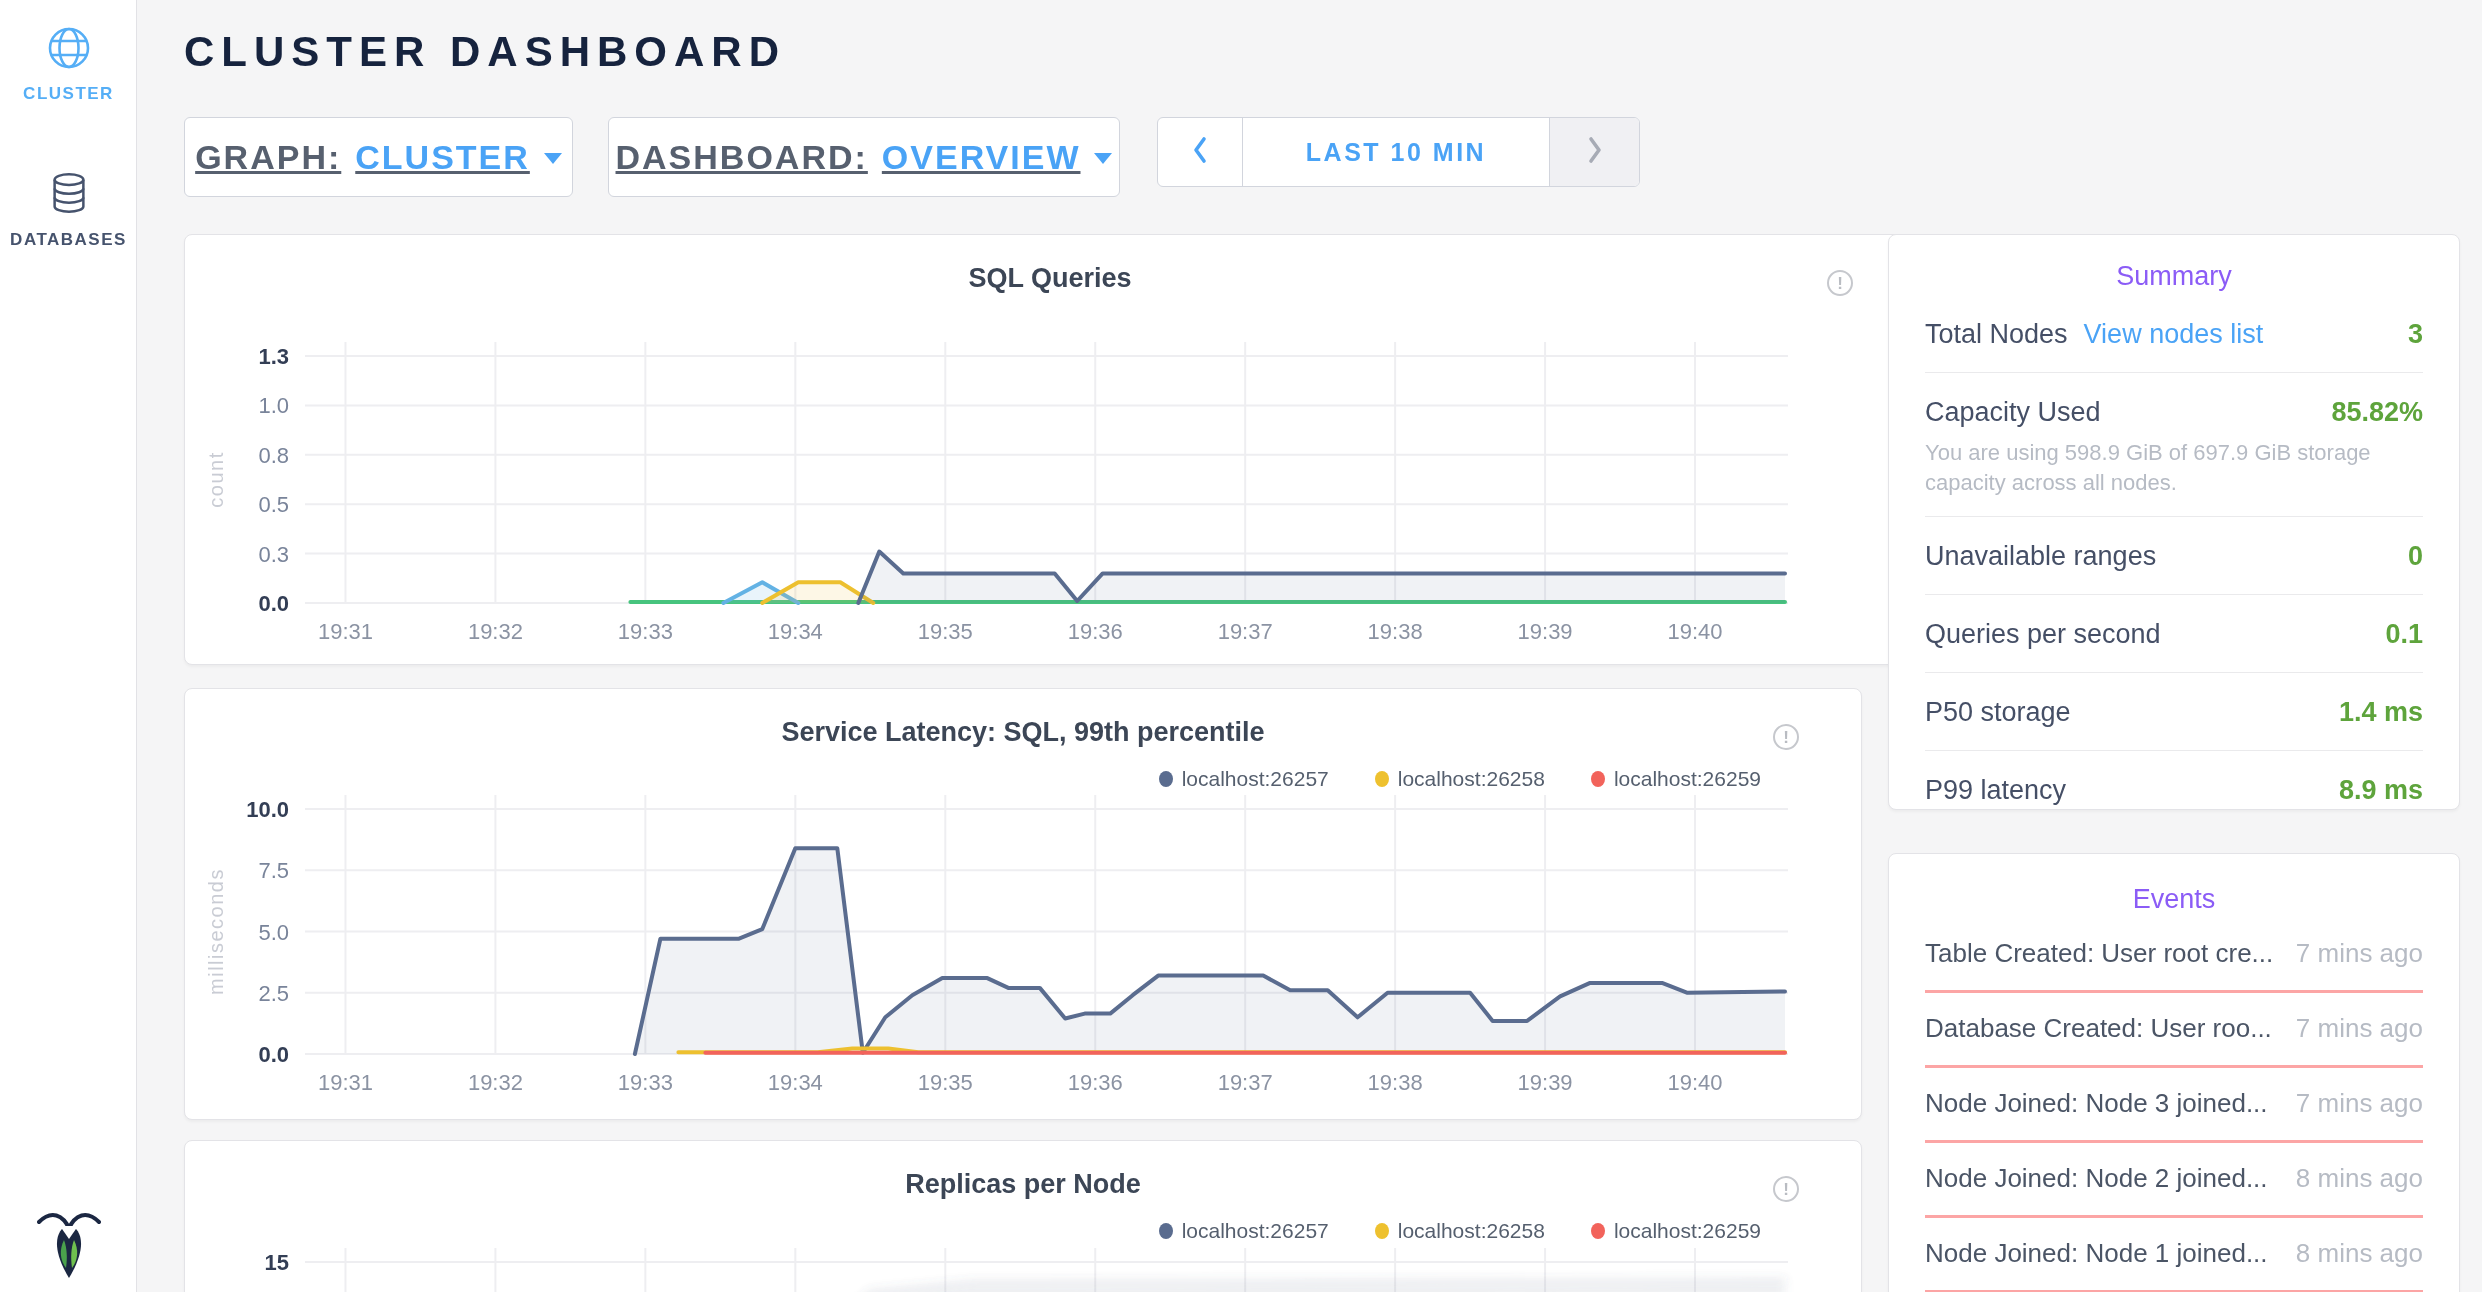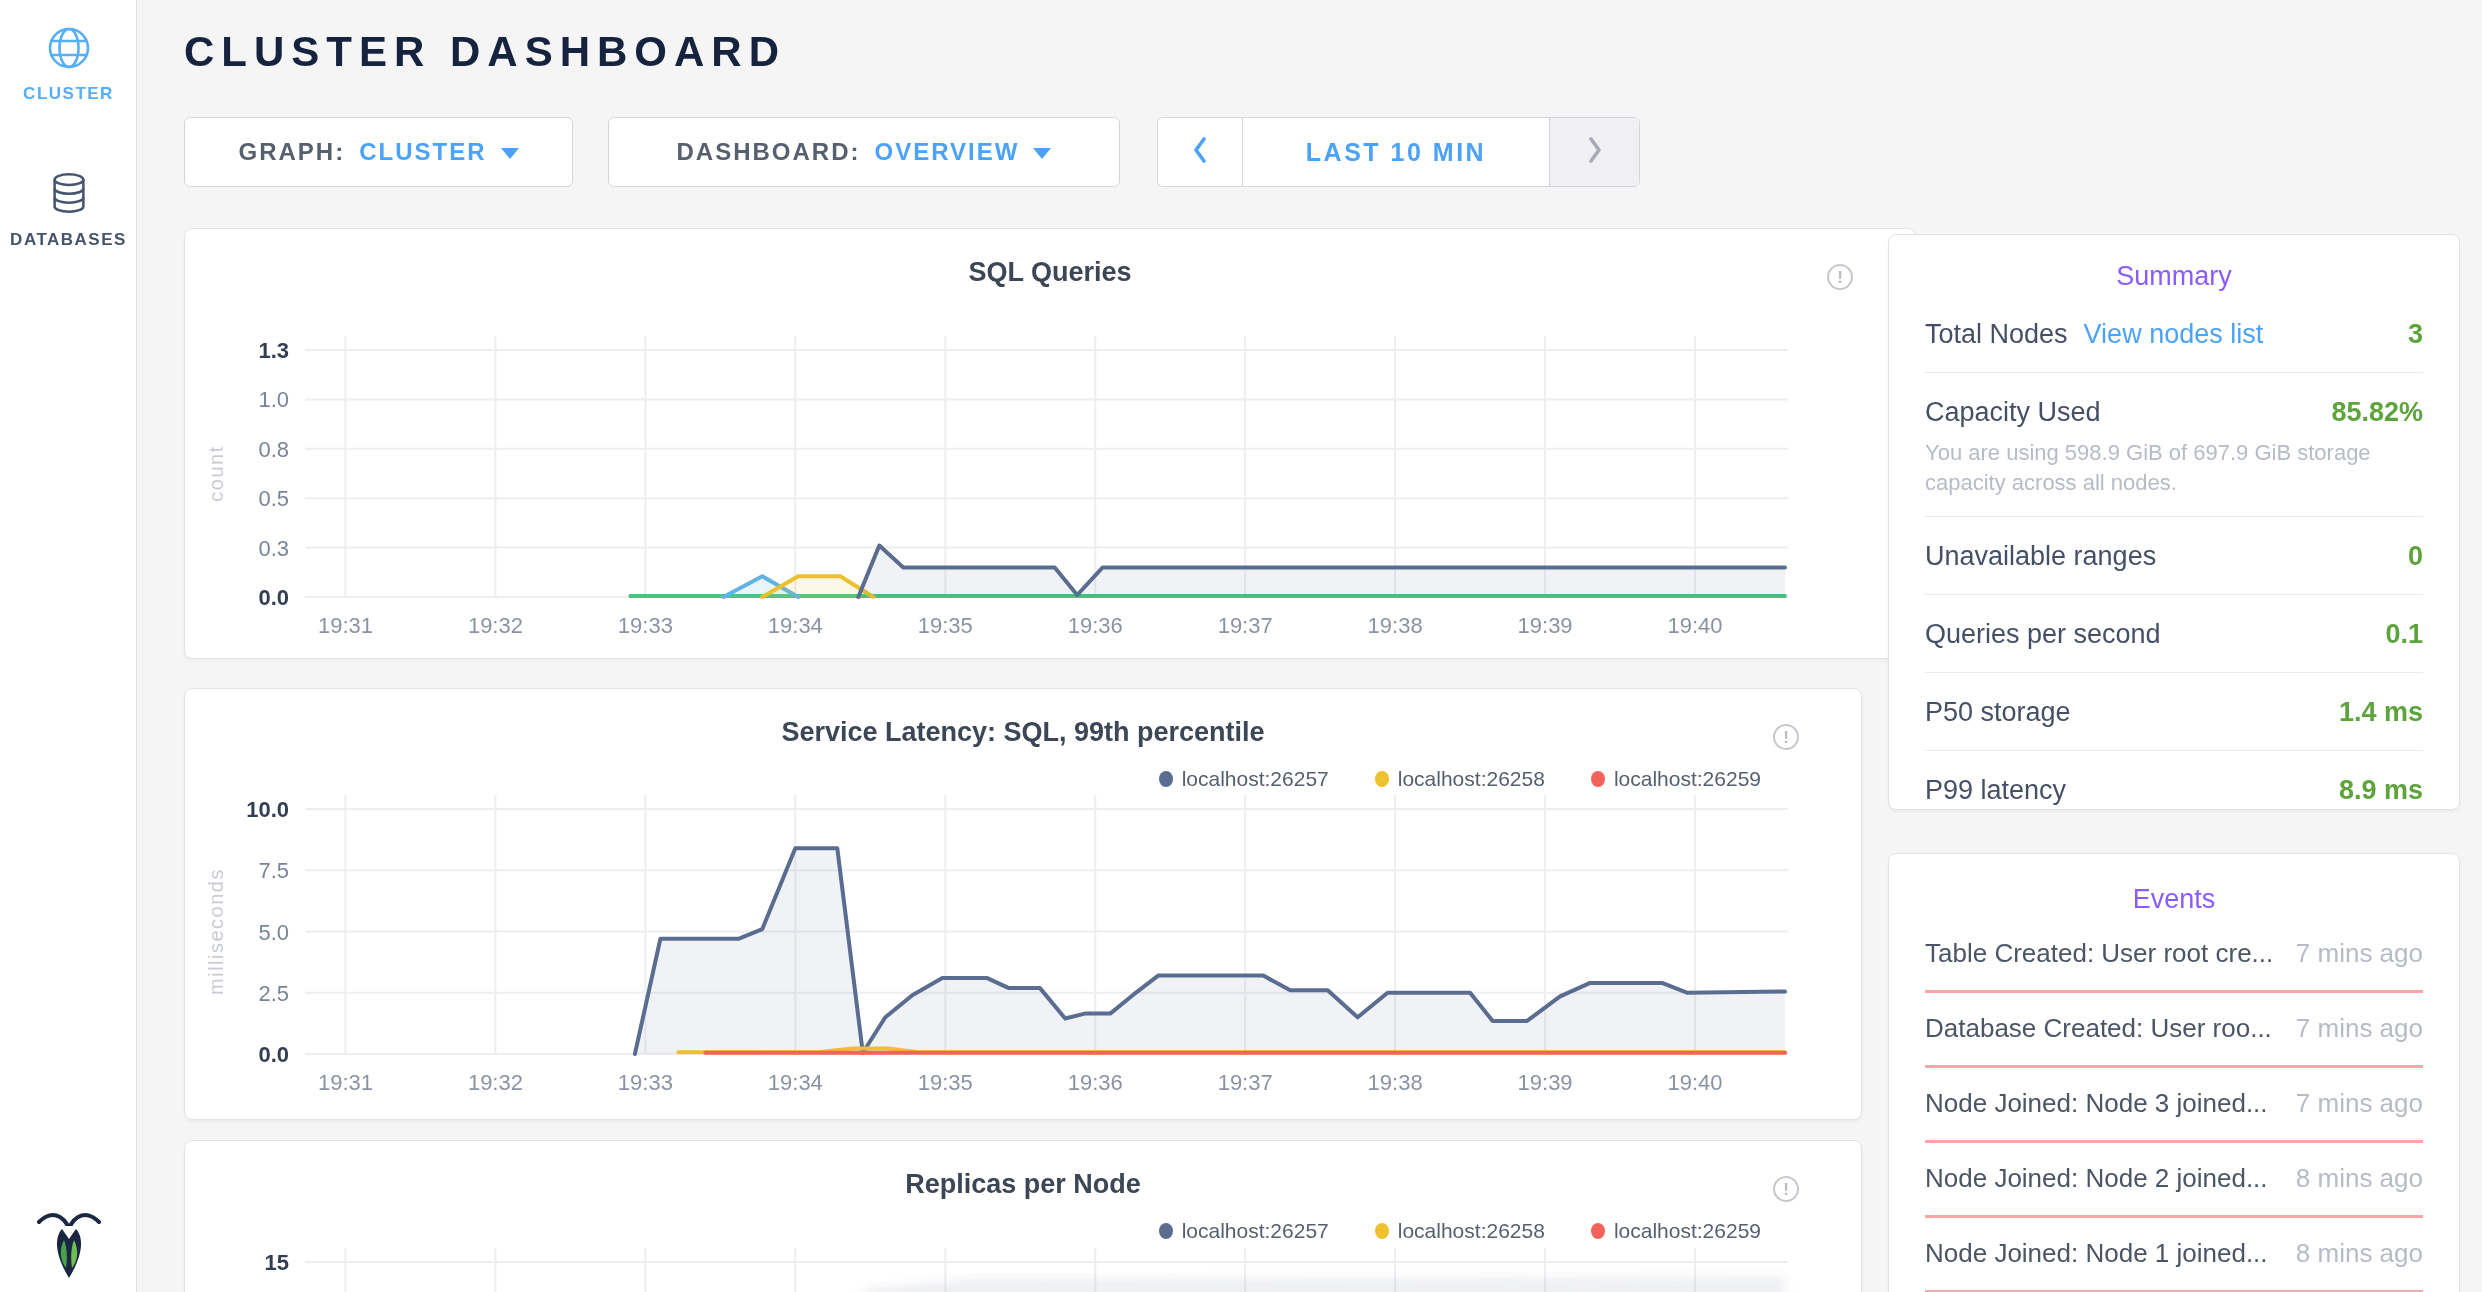--- a/index.html
+++ b/index.html
@@ -15,41 +15,41 @@
              letter-spacing:1.5px; }
   .nav-cluster { top:24px; }
   .nav-cluster .nav-label { color:#55aef6; }
   .nav-databases { top:170px; }
   .nav-databases .nav-label { color:#46536d; }
   .side-logo { position:absolute; left:0; bottom:8px; width:137px; text-align:center; }
 
   
   .page-title { position:absolute; left:184px; top:28px; font-size:42px; font-weight:bold;
                 letter-spacing:7px; color:#16233e; }
-  .btn { position:absolute; top:117px; height:70px; background:#fff;
+  .btn { position:absolute; top:117px; height:80px; background:#fff;
          border:1px solid #d2d5dd; border-radius:6px; display:flex; align-items:center;
          justify-content:center; gap:14px; cursor:pointer;
-         font-size:24px; letter-spacing:2px; color:#57606f; font-weight:bold; }
+         font-size:34px; letter-spacing:2px; color:#57606f; font-weight:bold;text-decoration:underline; }
   .btn .btn-value { color:#4aa3f6; }
   .caret { width:0; height:0; border-left:9px solid transparent;
            border-right:9px solid transparent; border-top:11px solid #4aa3f6; margin-top:3px; }
   .btn-graph { left:184px; width:389px; }
   .btn-dashboard { left:608px; width:512px; }
   .timewindow { position:absolute; left:1157px; top:117px; width:483px; height:70px;
                 background:#fff; border:1px solid #d2d5dd; border-radius:6px;
                 display:flex; overflow:hidden; }
   .tw-seg { display:flex; align-items:center; justify-content:center; }
   .tw-prev { width:85px; border-right:1px solid #d2d5dd; cursor:pointer; }
   .tw-label { flex:1; font-size:25px; font-weight:bold; letter-spacing:2.5px; color:#4aa3f6; cursor:pointer; }
   .tw-next { width:90px; border-left:1px solid #d2d5dd; background:#f0f0f3; cursor:pointer; }
 
   
   .card { position:absolute; background:#fff; border:1px solid #e3e3e7; border-radius:8px;
           box-shadow:0 2px 3px rgba(0,0,0,0.04); }
-  .chart-card-0 { left:184px; top:228px;  width:1732px; height:431px; }
+  .chart-card-0 { left:184px; top:234px;  width:1732px; height:431px; }
   .chart-card-1 { left:184px; top:688px;  width:1678px; height:432px; }
   .chart-card-2 { left:184px; top:1140px; width:1678px; height:460px; }
   .chart-title { position:absolute; left:0; right:0; top:28px; text-align:center;
                  font-size:27px; font-weight:bold; color:#3c4656; }
   .info-icon { position:absolute; right:62px; top:35px; width:26px; height:26px;
                border:2px solid #c6c8cd; border-radius:50%; color:#b9bcc2;
                font-size:17px; font-weight:bold; text-align:center; line-height:24px; cursor:pointer; }
   .info-icon::after { content:"!"; }
   .legend { position:absolute; right:100px; top:78px; display:flex; gap:46px; align-items:center; }
   .legend-item { display:flex; align-items:center; gap:9px; }

